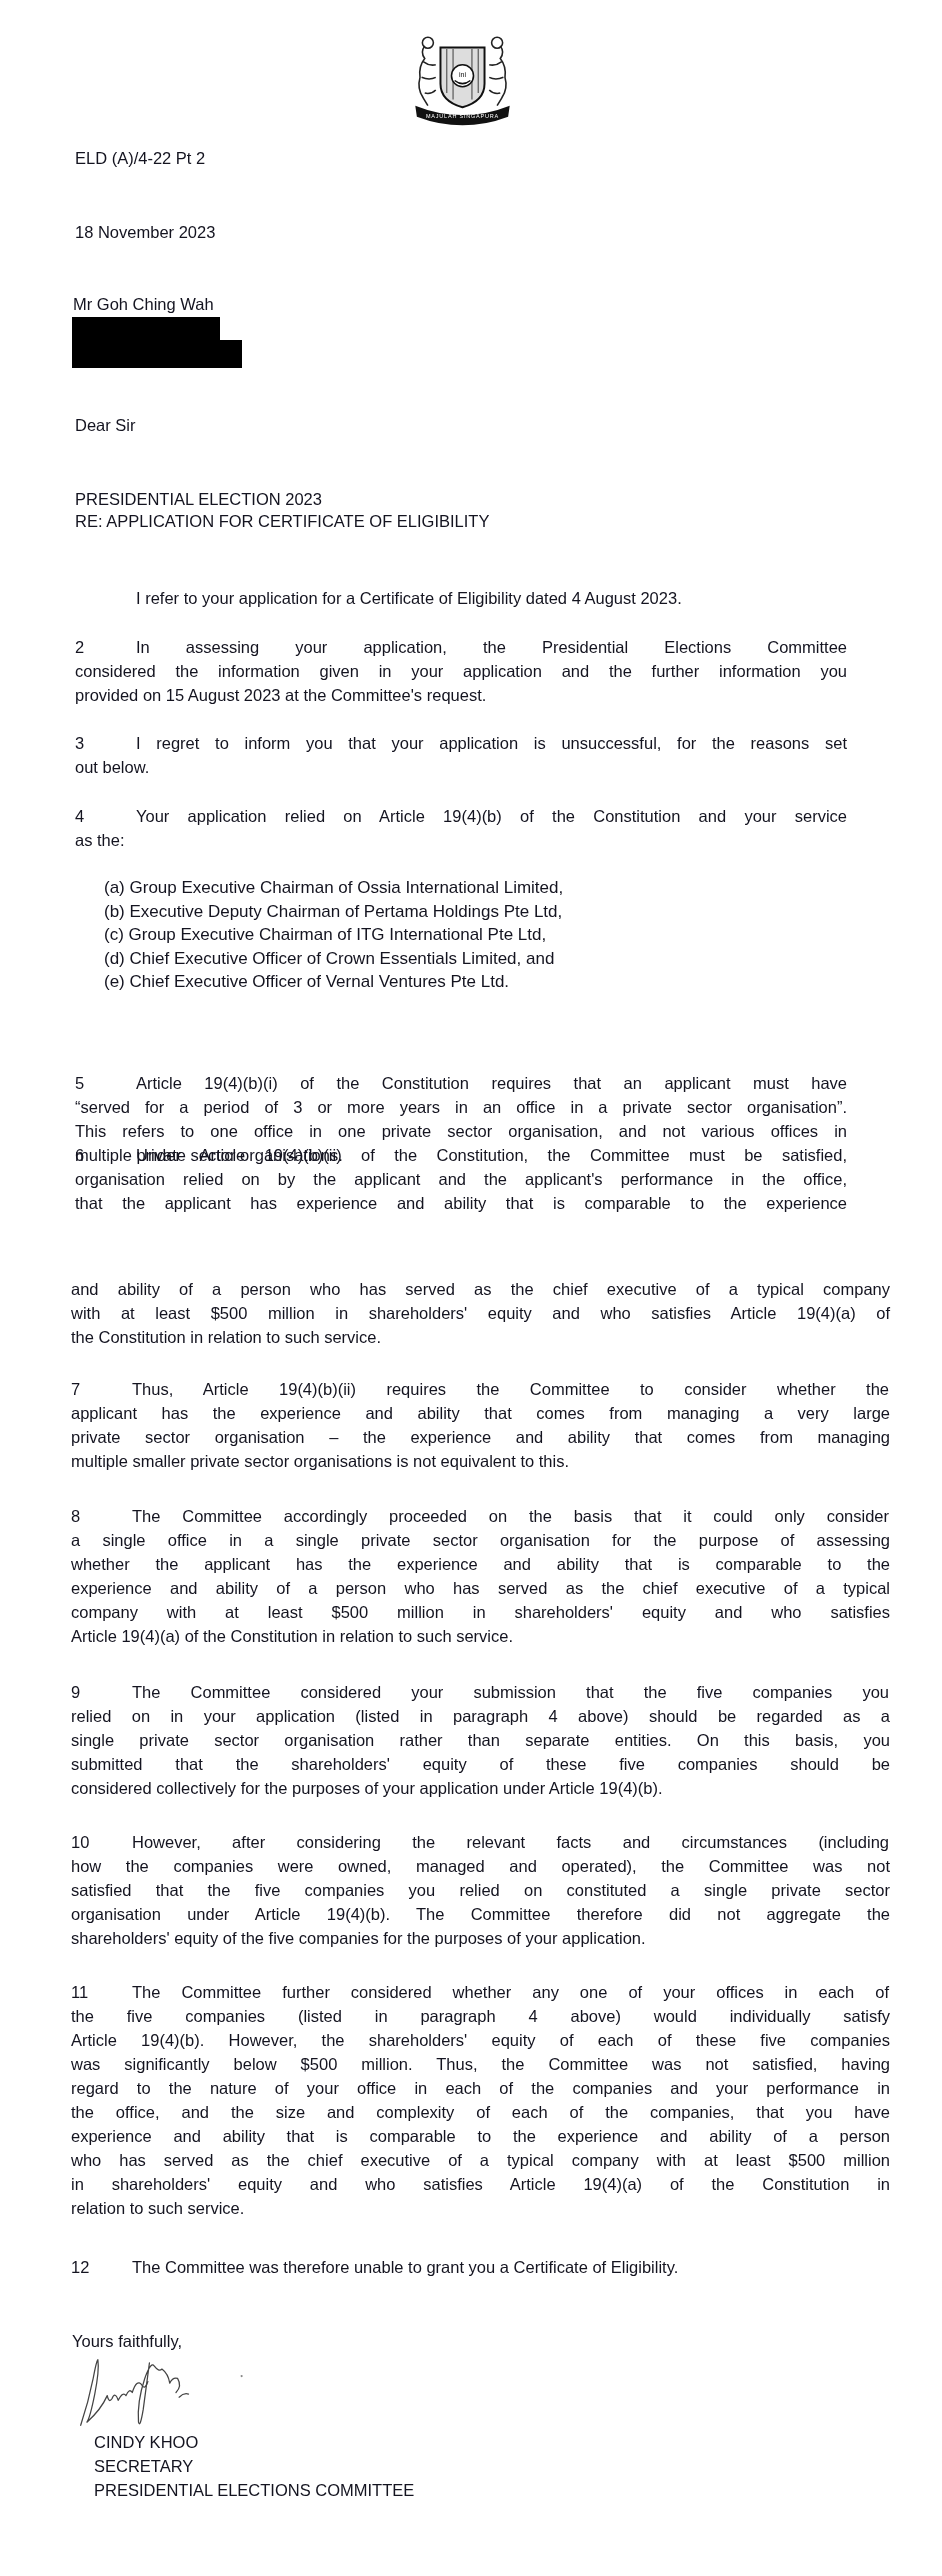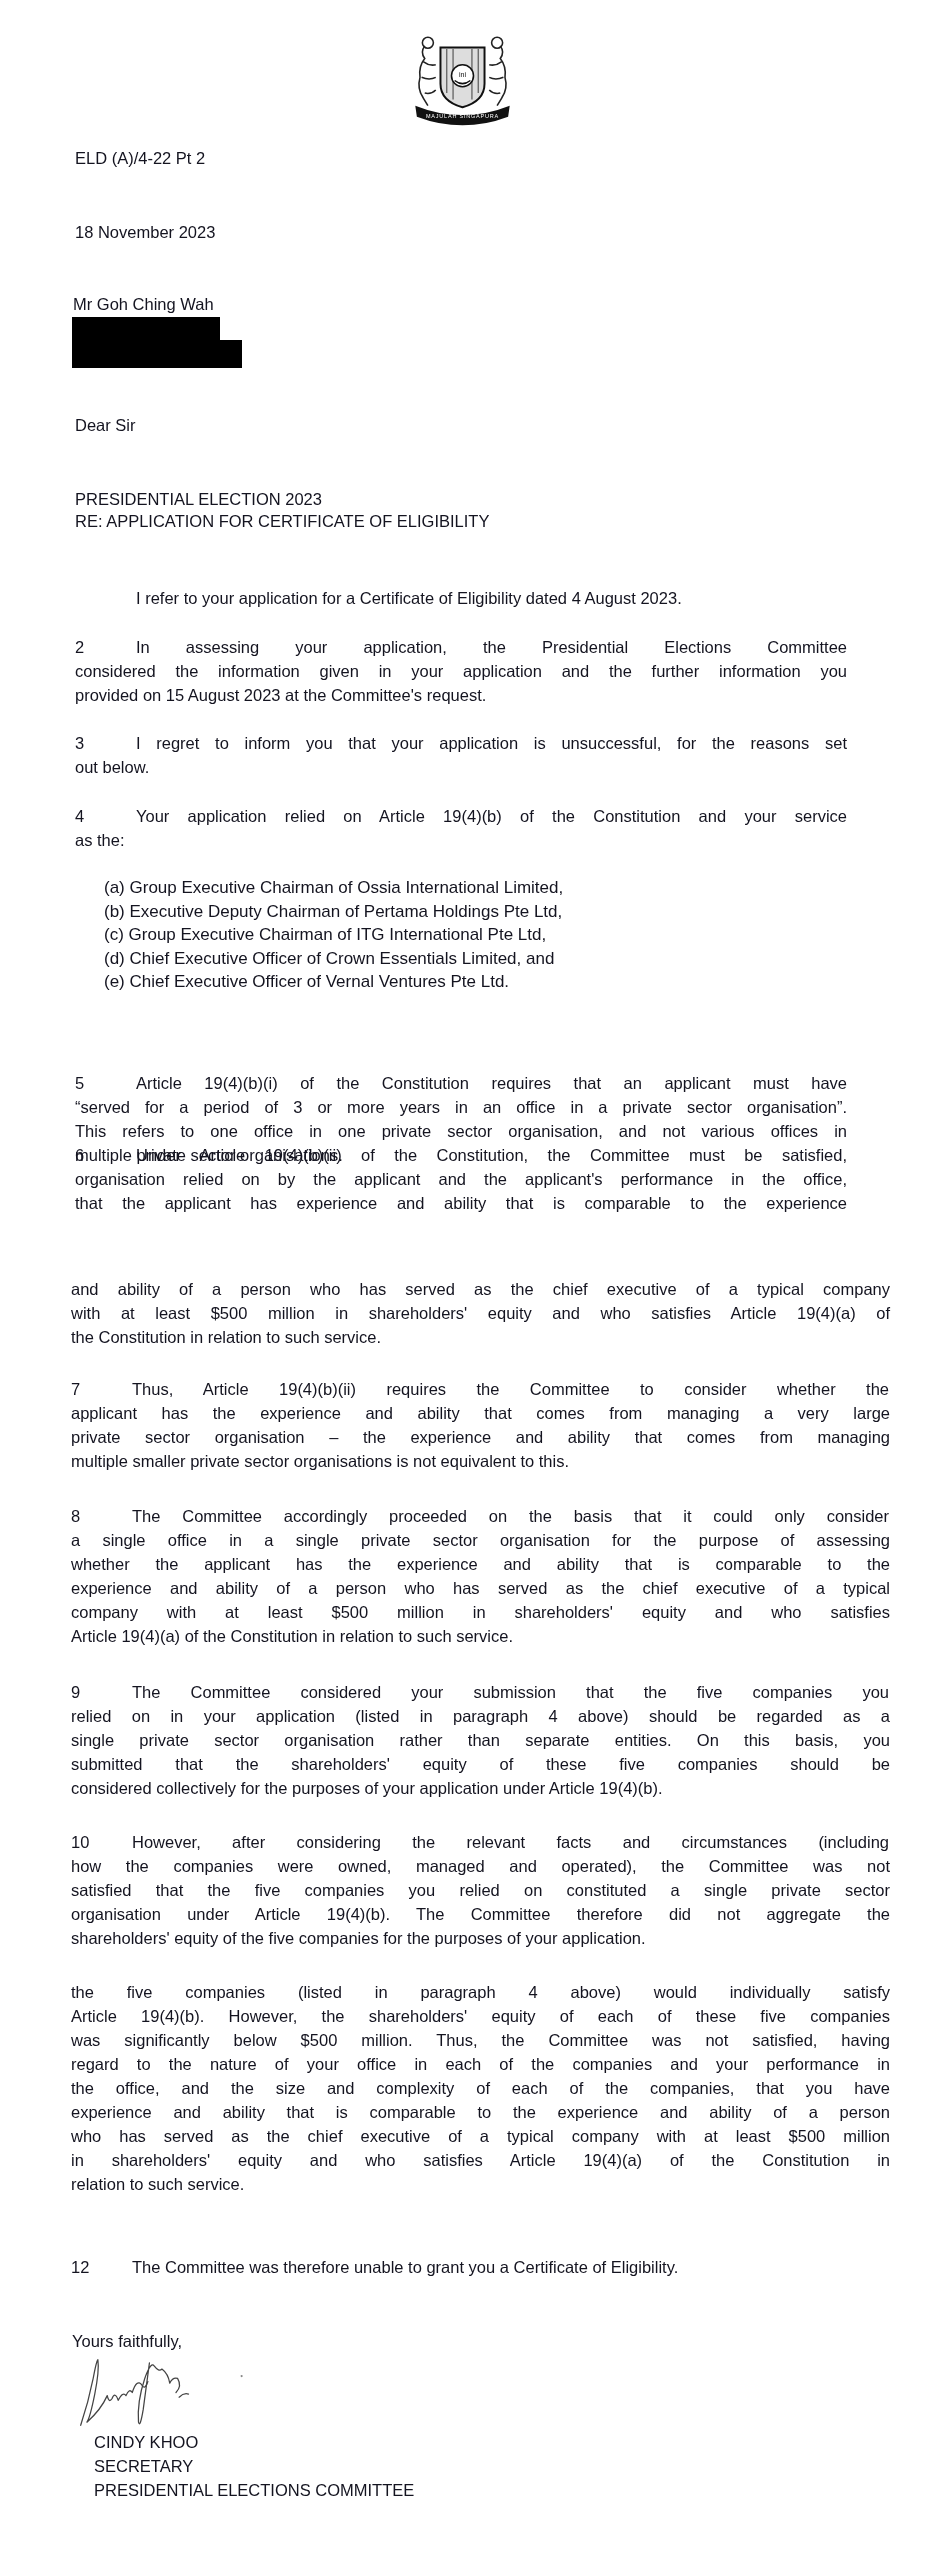--- a/index.html
+++ b/index.html
@@ -141,20 +141,21 @@
 
 <div class="para p2" style="top:1830px;">
   <span class="line"><span class="num">10</span><span style="display: inline-block; width: 757px; text-align: justify; text-align-last: justify;">However, after considering the relevant facts and circumstances (including</span></span>
   <span class="line">how the companies were owned, managed and operated), the Committee was not</span>
   <span class="line">satisfied that the five companies you relied on constituted a single private sector</span>
   <span class="line">organisation under Article 19(4)(b). The Committee therefore did not aggregate the</span>
   <span class="line last">shareholders' equity of the five companies for the purposes of your application.</span>
 </div>
 
 <div class="para p2" style="top:1980px;">
+  <span class="line"><span class="num">11</span><span style="display: inline-block; width: 757px; text-align: justify; text-align-last: justify;">The Committee further considered whether any one of your offices in each of</span></span>
   <span class="line">the five companies (listed in paragraph 4 above) would individually satisfy</span>
   <span class="line">Article 19(4)(b). However, the shareholders' equity of each of these five companies</span>
   <span class="line">was significantly below $500 million. Thus, the Committee was not satisfied, having</span>
   <span class="line">regard to the nature of your office in each of the companies and your performance in</span>
   <span class="line">the office, and the size and complexity of each of the companies, that you have</span>
   <span class="line">experience and ability that is comparable to the experience and ability of a person</span>
   <span class="line">who has served as the chief executive of a typical company with at least $500 million</span>
   <span class="line">in shareholders' equity and who satisfies Article 19(4)(a) of the Constitution in</span>
   <span class="line last">relation to such service.</span>
 </div>

